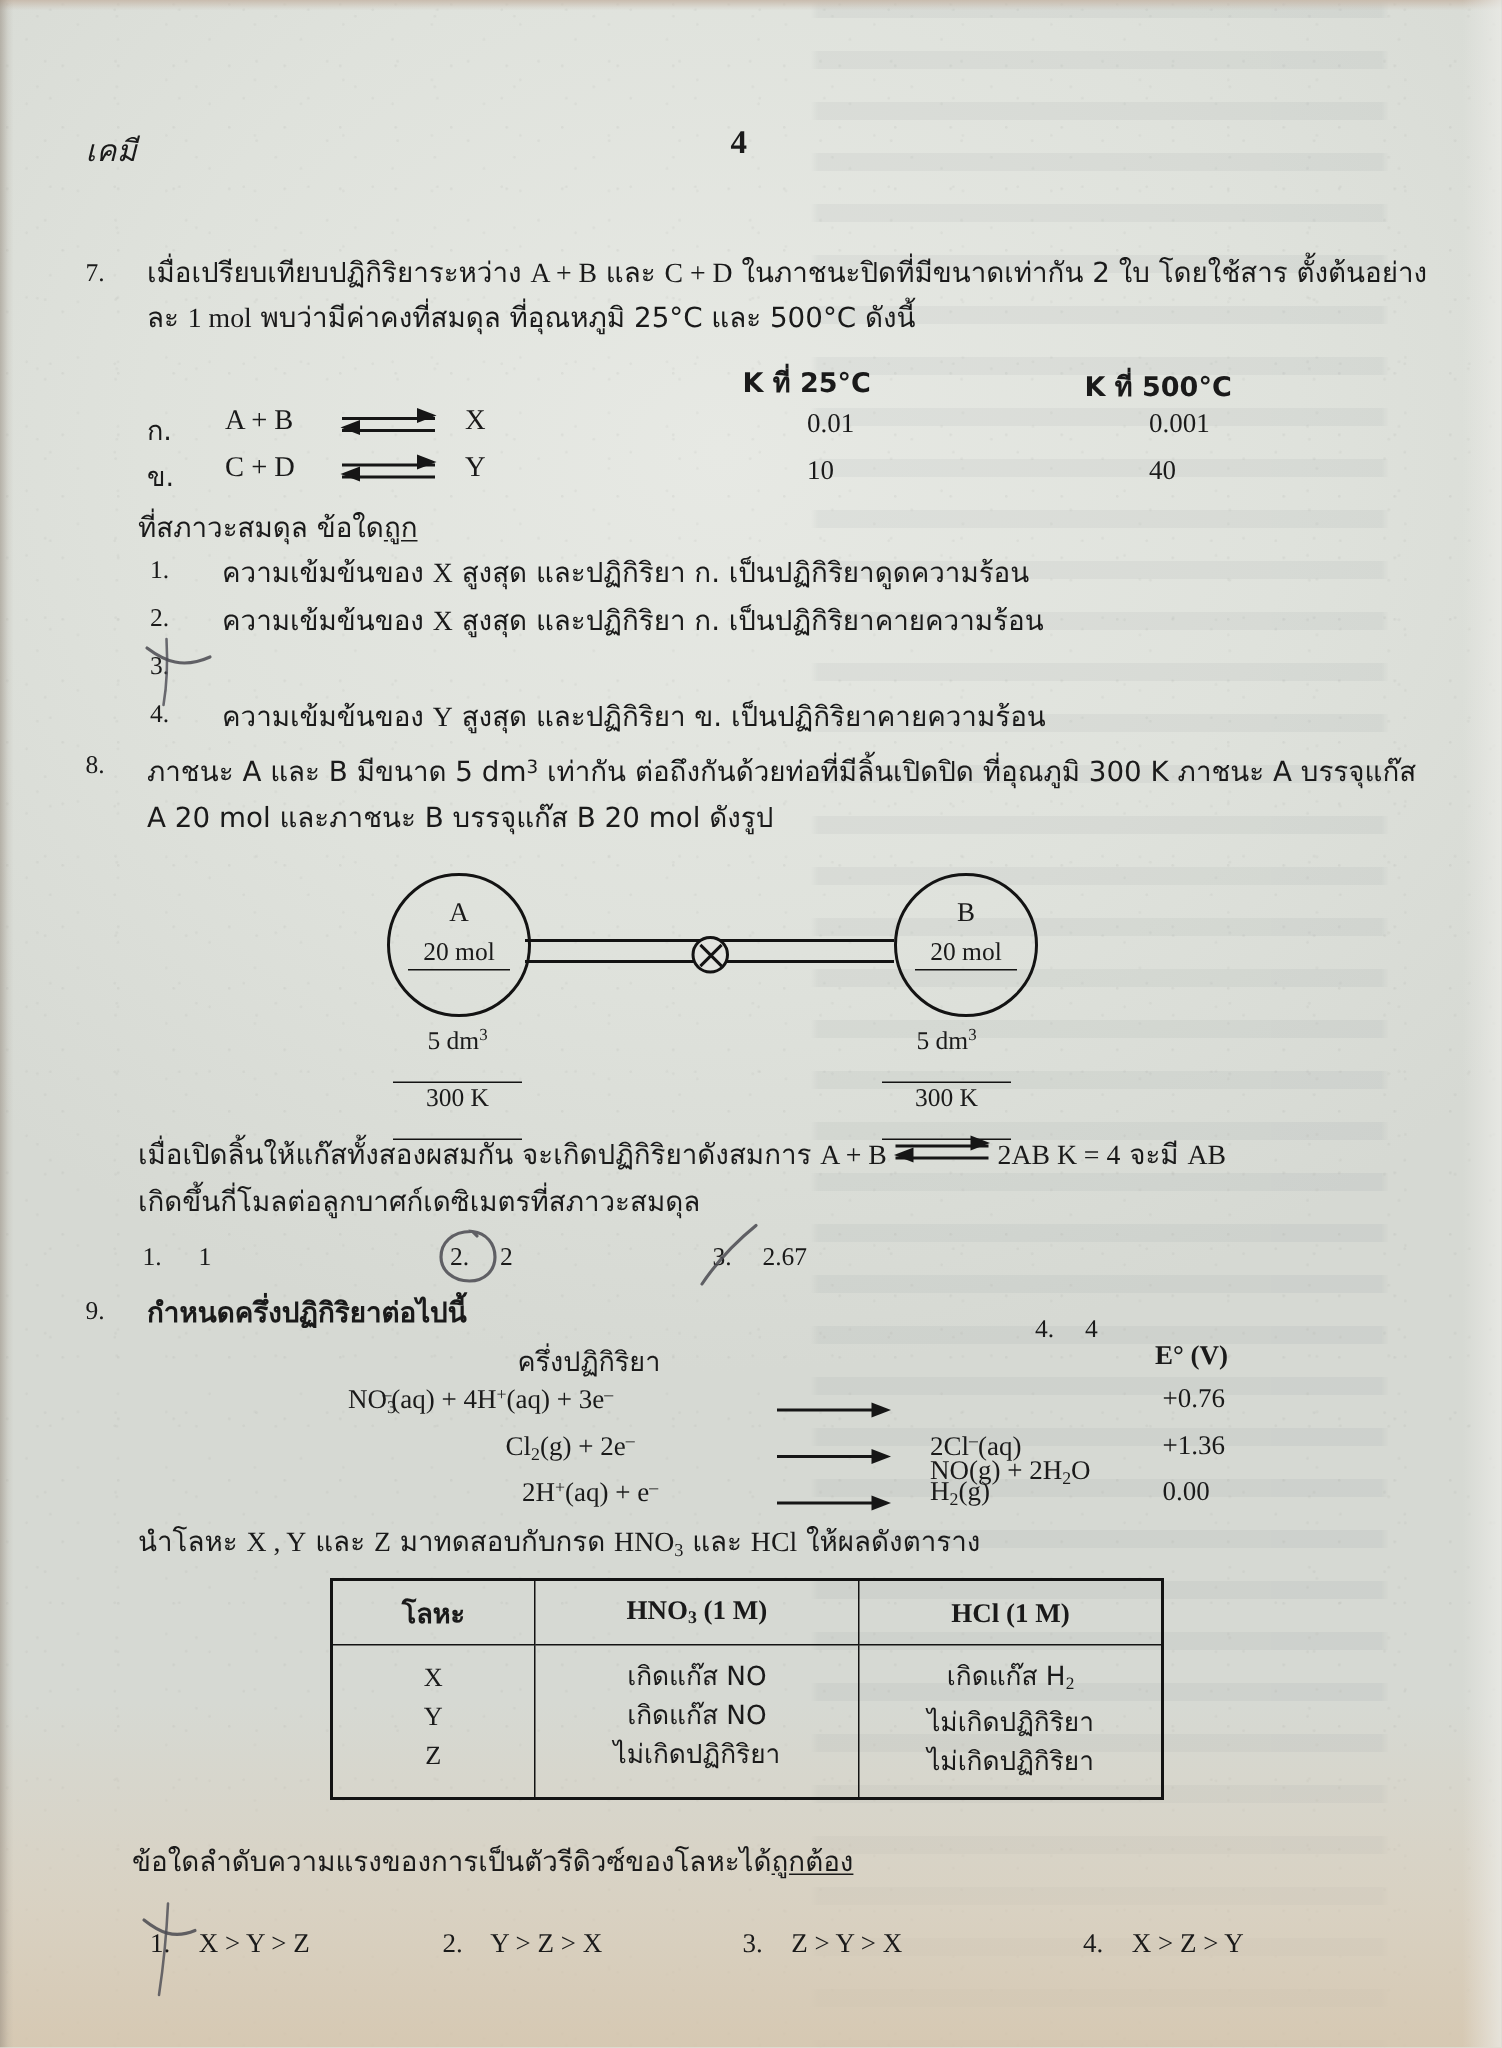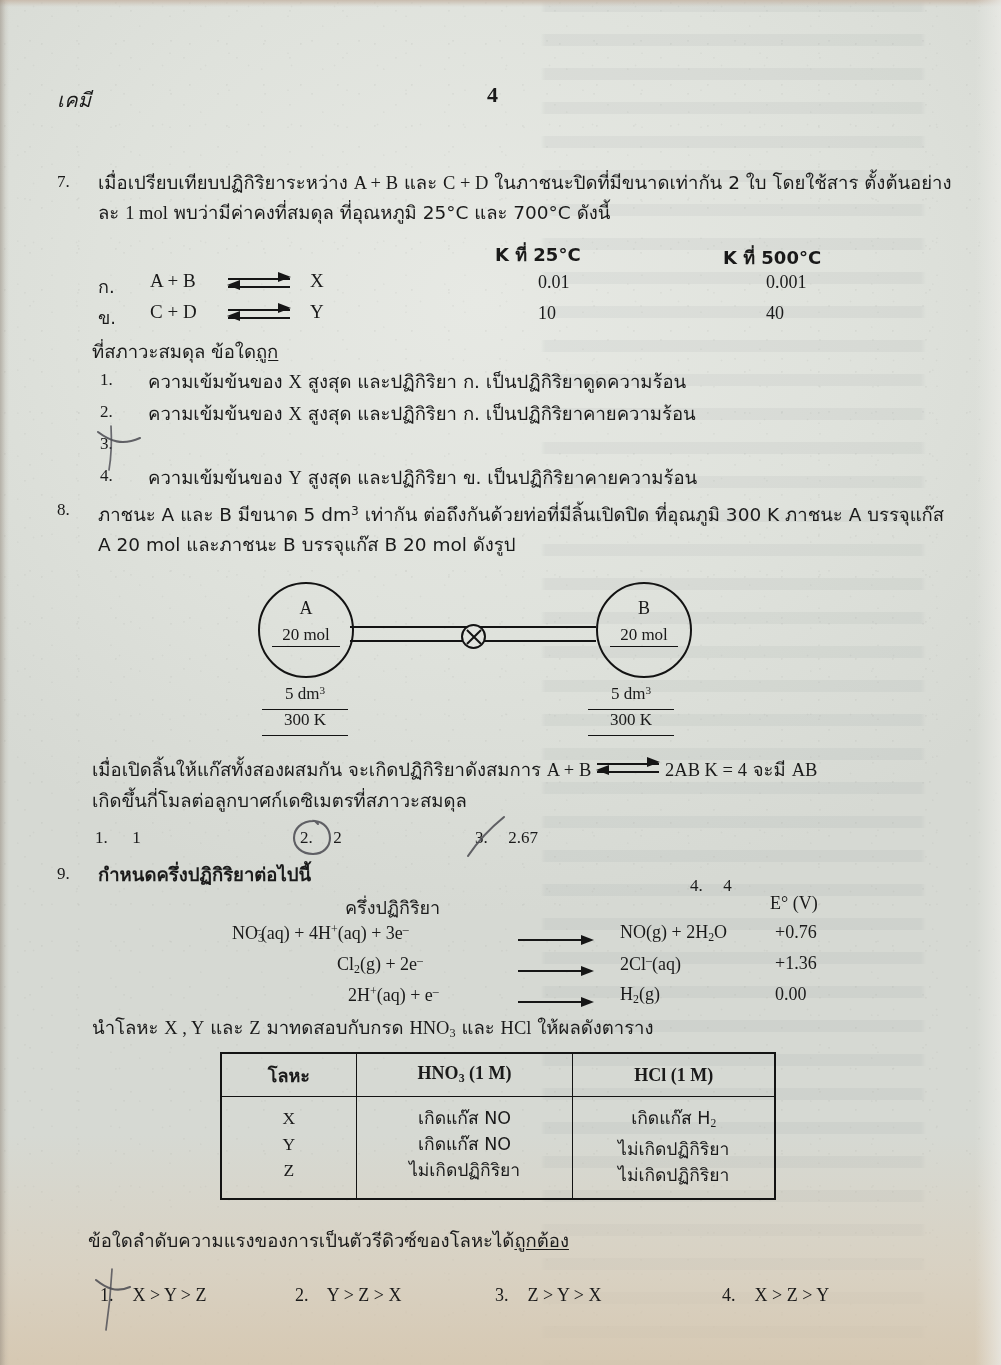--- a/index.html
+++ b/index.html
@@ -100,21 +100,21 @@
   .tube{position:absolute;left:92px;top:44px;width:246px;height:17px;}
   .tube .w{position:absolute;left:0;width:246px;height:2.4px;background:#131313;}
   .tube .w.a{top:0;}
   .tube .w.b{top:14px;}
   .valve{position:absolute;left:111px;top:-2px;width:21px;height:21px;border:2.4px solid #131313;
          border-radius:50%;background:#e2e4df;}
   .valve i{position:absolute;left:50%;top:50%;width:20px;height:2px;background:#131313;}
   .valve i.x1{transform:translate(-50%,-50%) rotate(45deg);}
   .valve i.x2{transform:translate(-50%,-50%) rotate(-45deg);}
   .under{position:absolute;text-align:center;font-size:17px;}
-  .under .r{display:block;border-bottom:1.7px solid #131313;padding-bottom:5px;white-space:nowrap;font-family:Liberation Serif, serif;}
+  .under .r{display:block;border-bottom:1.7px solid #131313;padding-bottom:17px;white-space:nowrap;font-family:Liberation Serif, serif;}
   .under .r:last-child{border-bottom:1.7px solid #131313;}
 
   
   #tbl{left:220px;top:1052px;width:556px;border:2.4px solid #131313;border-collapse:collapse;background:transparent;}
   #tbl td,#tbl th{border:1.8px solid #131313;padding:0;}
   #tbl th{font-size:18px;font-weight:bold;height:42px;text-align:center;}
   #tbl td.cell{vertical-align:top;padding:8px 0 10px 0;text-align:center;font-size:17.5px;line-height:26px;}
   .colA{width:124px;}
   .colB{width:200px;}
   .colC{width:186px;}
@@ -146,21 +146,21 @@
   <div class="abs lat qnum" style="left:57px;top:172px;">7.</div>
 
   <div class="abs thai body" style="left:98px;top:168px;width:860px;">
     <span>เมื่อเปรียบเทียบปฏิกิริยาระหว่าง</span>
     <span class="lat">A + B</span>
     <span>และ</span>
     <span class="lat">C + D</span>
     <span>ในภาชนะปิดที่มีขนาดเท่ากัน 2 ใบ  โดยใช้สาร</span>
     <span>ตั้งต้นอย่างละ</span>
     <span class="lat">1 mol</span>
-    <span>พบว่ามีค่าคงที่สมดุล  ที่อุณหภูมิ 25°C และ 700°C ดังนี้</span>
+    <span>พบว่ามีค่าคงที่สมดุล  ที่อุณหภูมิ 25°C และ 500°C ดังนี้</span>
   </div>
 
   <div class="abs thai" style="left:495px;top:240px;font-size:18px;font-weight:bold;">K ที่ 25°C</div>
   <div class="abs thai" style="left:723px;top:243px;font-size:18px;font-weight:bold;">K ที่ 500°C</div>
 
   <div class="abs thai" style="left:98px;top:272px;font-size:18px;">ก.</div>
   <div class="abs lat" style="left:150px;top:270px;font-size:19px;">A + B</div>
   <div class="abs" style="left:228px;top:275px;">
     <span class="eqarrow"><i class="top"></i><i class="bot"></i><i class="hdR"></i><i class="hdL"></i></span>
   </div>
@@ -287,31 +287,31 @@
   <div class="pencil" style="left:464px;top:814px;">
     <svg width="52" height="46" viewBox="0 0 52 46">
       <path class="pstroke" d="M4 42 C 12 30, 24 16, 40 3"></path>
     </svg>
   </div>
 
   <div class="abs lat qnum" style="left:57px;top:864px;">9.</div>
   <div class="abs thai" style="left:98px;top:860px;font-size:18.5px;font-weight:bold;">กำหนดครึ่งปฏิกิริยาต่อไปนี้</div>
 
   <div class="abs thai" style="left:345px;top:893px;font-size:18px;">ครึ่งปฏิกิริยา</div>
-  <div class="abs lat" style="left:770px;top:893px;font-size:18px;font-weight:normal;">
+  <div class="abs lat" style="left:770px;top:893px;font-size:18px;font-weight:bold;">
     <span>E° (V)</span>
   </div>
 
   <div class="abs lat" style="left:232px;top:922px;font-size:18px;">
     <span>NO</span><sub>3</sub><sup style="margin-left:-9px;">–</sup><span>(aq) + 4H</span><sup>+</sup><span>(aq) + 3e</span><sup>–</sup>
   </div>
   <div class="abs" style="left:518px;top:931px;">
     <span class="rxarrow"><i class="ln"></i><i class="hd"></i></span>
   </div>
-  <div class="abs lat" style="left:620px;top:922px;font-size:18px;text-align:center;">
+  <div class="abs lat" style="left:620px;top:970px;font-size:18px;text-align:center;">
     <span>NO(g) + 2H</span><sub>2</sub><span>O</span>
   </div>
   <div class="abs lat" style="left:775px;top:922px;font-size:18px;">+0.76</div>
 
   <div class="abs lat" style="left:337px;top:953px;font-size:18px;">
     <span>Cl</span><sub>2</sub><span>(g) + 2e</span><sup>–</sup>
   </div>
   <div class="abs" style="left:518px;top:962px;">
     <span class="rxarrow"><i class="ln"></i><i class="hd"></i></span>
   </div>

